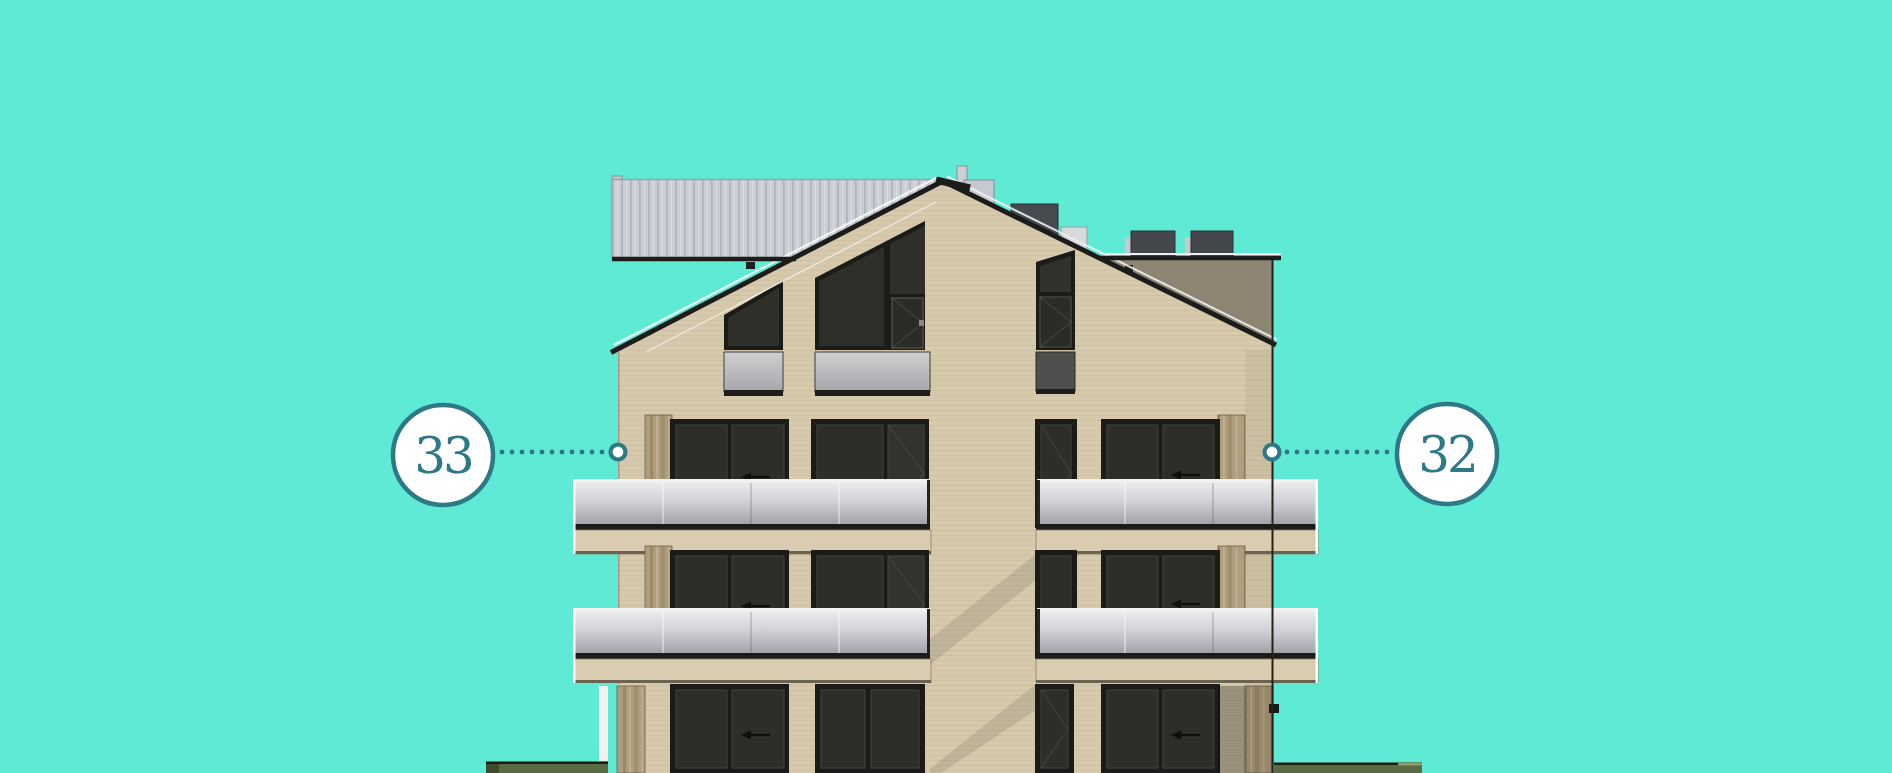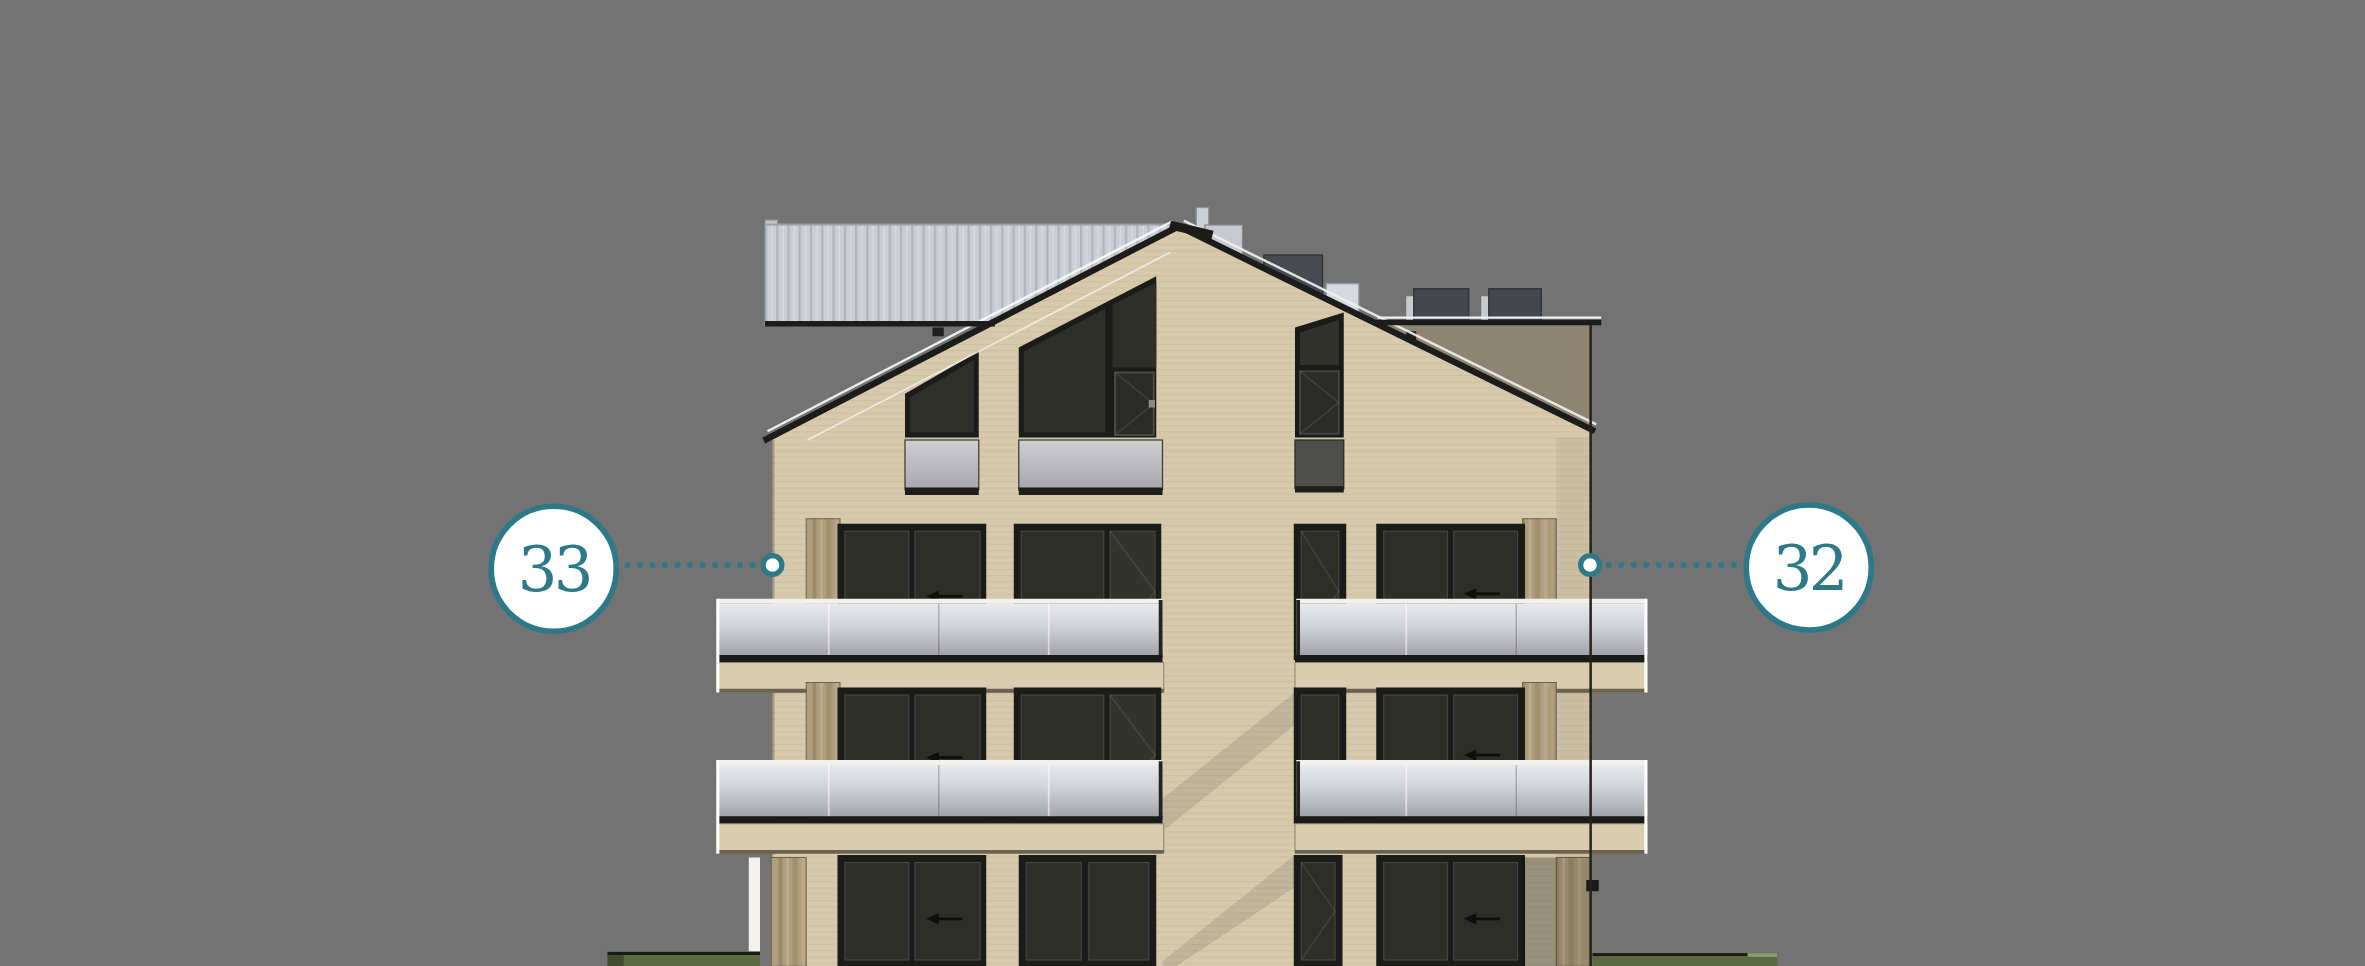--- a/index.html
+++ b/index.html
@@ -1,16 +1,16 @@
 <!DOCTYPE html>
 <html style="--accent: #2d7988;"><head>
 <meta charset="utf-8">
 <style>
   html,body{margin:0;padding:0;background:#000;}
-  .stage{position:relative;width:1892px;height:773px;background:#737373;overflow:hidden;
+  .stage{position:relative;width:1892px;height:773px;background:#5eead4;overflow:hidden;
          font-family:"DejaVu Sans",sans-serif;}
   svg{display:block;}
   .badge-ring{fill:#ffffff;stroke:var(--accent,#2d7988);stroke-width:4.5px;}
   .marker-ring{fill:#ffffff;stroke:var(--accent,#2d7988);stroke-width:4.2px;}
   .leader-dot{fill:var(--accent,#2d7988);}
   .badge-num{fill:var(--accent,#2d7988);font-family:"DejaVu Serif","Liberation Serif",serif;
              font-size:50px;letter-spacing:-3px;text-anchor:middle;}
 </style>
 </head>
 <body style="background: rgb(0, 0, 0);">

